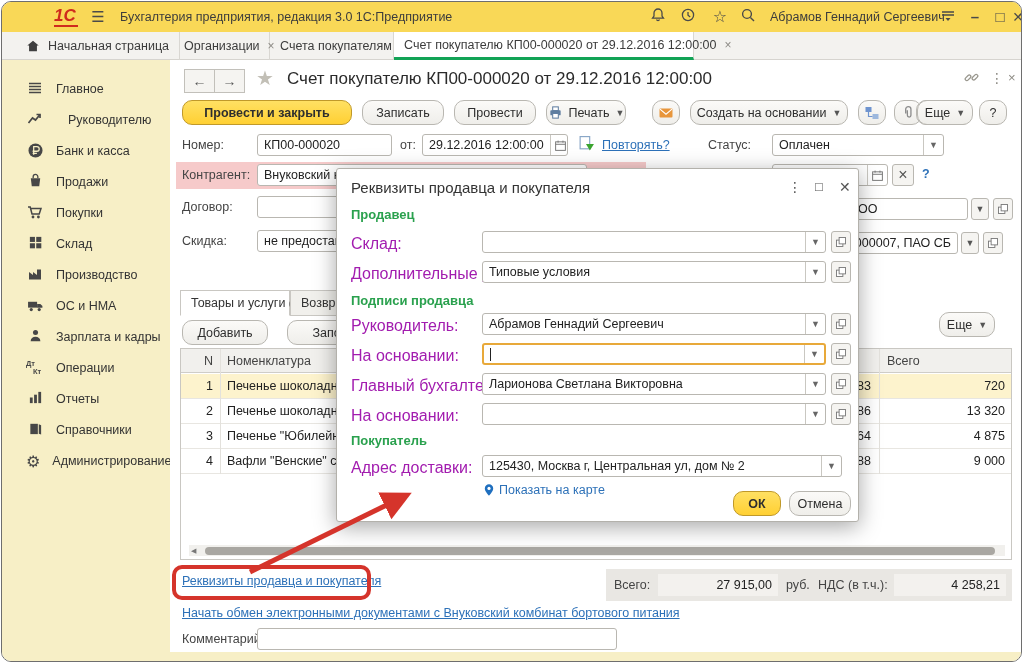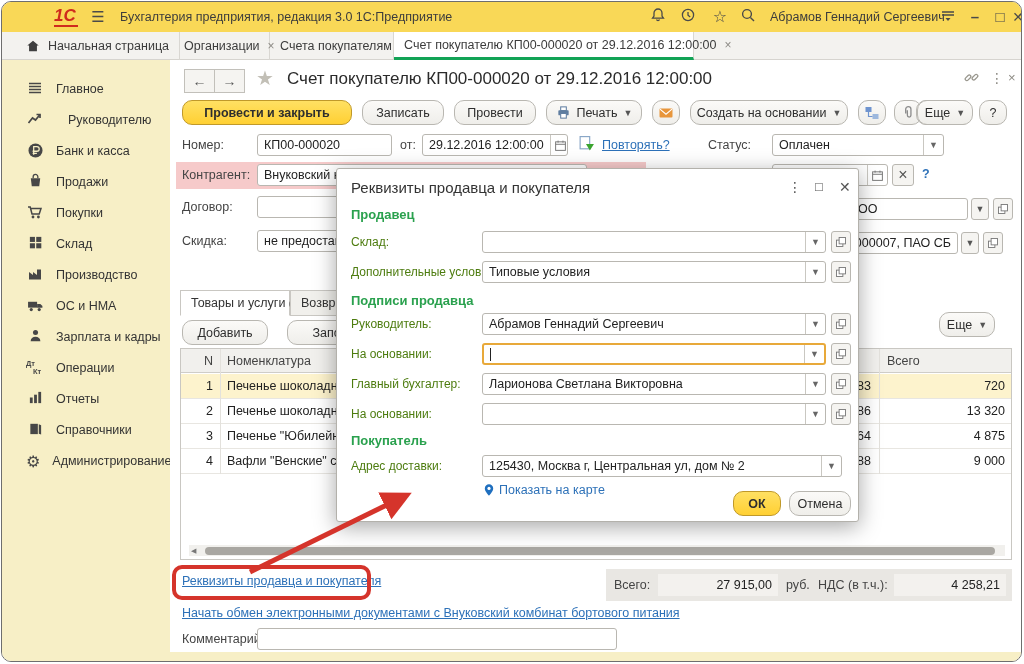--- a/index.html
+++ b/index.html
@@ -58,21 +58,21 @@
   .sb-thumb { position:absolute; background:#a9a7a2; border-radius:4px; }
   
   #totbar { position:absolute; left:436px; top:509px; width:406px; height:32px; background:#e9e7e3; }
   .totfld { position:absolute; top:5px; height:22px; background:#f3f1ee; font-size:12.5px; color:#222; display:flex; align-items:center; justify-content:flex-end; padding:0 6px; }
   
   #dialog { position:absolute; left:334px; top:166px; width:523px; height:354px; background:#fff; border:1px solid #b3b1ab; border-radius:3px;
             box-shadow:0 5px 22px rgba(0,0,0,.35); z-index:40; }
   #dialog .dtitle { position:absolute; left:14px; top:10px; font-size:15px; color:#333; }
   .dic { position:absolute; top:10px; color:#555; font-size:13px; }
   .sect { position:absolute; left:14px; font-size:13px; font-weight:bold; color:#2aa14e; }
-  .dlbl { position:absolute; left:14px; font-size:12px; color:#4d7c0f; white-space:nowrap; }
+  .dlbl { position:absolute; left:14px; font-size:16px; color:#a21caf; white-space:nowrap; }
   .dfld { left:145px; width:344px; }
   .dfld.focus { border:2px solid #e8a93a; }
   .cpbtn { position:absolute; width:20px; height:22px; background:#f5f4f1; border:1px solid #b9b7b1; border-radius:3px; display:flex; align-items:center; justify-content:center; }
   .caret { display:inline-block; width:1px; height:13px; background:#222; margin-left:6px; }
   
   #redbox { position:absolute; left:170px; top:563px; width:199px; height:35px; border:4px solid #d5342b; border-radius:10px; z-index:50; }
   #arrow { position:absolute; left:200px; top:478px; width:230px; height:106px; z-index:51; pointer-events:none; }
   svg { display:block; }
 </style>
 </head>
@@ -269,21 +269,21 @@
             <rect x="8.2" y="6" width="7" height="3.4" rx="1.7" transform="rotate(-45 11.7 7.7)"></rect>
           </g>
         </svg>
     </div>
     <div class="hd-ic" style="left:820px;font-size:14px;color:#8d8b84;">⋮</div>
     <div class="hd-ic" style="left:838px;font-size:13px;color:#8d8b84;">×</div>
 
     <div class="btn yellow" style="left:12px;top:40px;width:170px;">Провести и закрыть</div>
     <div class="btn" style="left:192px;top:40px;width:82px;">Записать</div>
     <div class="btn" style="left:284px;top:40px;width:82px;">Провести</div>
-    <div class="btn" style="left:376px;top:40px;width:96px;">
+    <div class="btn" style="left:376px;top:40px;width:80px;">
       <span style="margin-right:6px;">
           <svg width="15" height="15" viewBox="0 0 16 16">
             <rect x="5" y="2" width="6" height="4" fill="#fff" stroke="#5f7da0" stroke-width="1.1"></rect>
             <rect x="2.5" y="5.5" width="11" height="5.5" rx="1" fill="#5f7da0"></rect>
             <rect x="5" y="9" width="6" height="5" fill="#fff" stroke="#5f7da0" stroke-width="1.1"></rect>
           </svg>
         </span>
       <span>Печать</span>
         <span class="caret-d">▼</span>
     </div>

